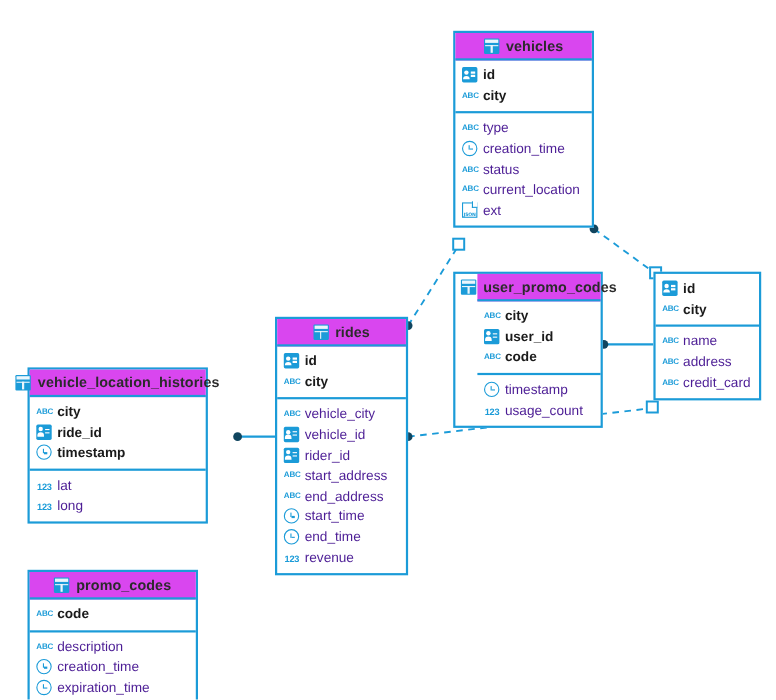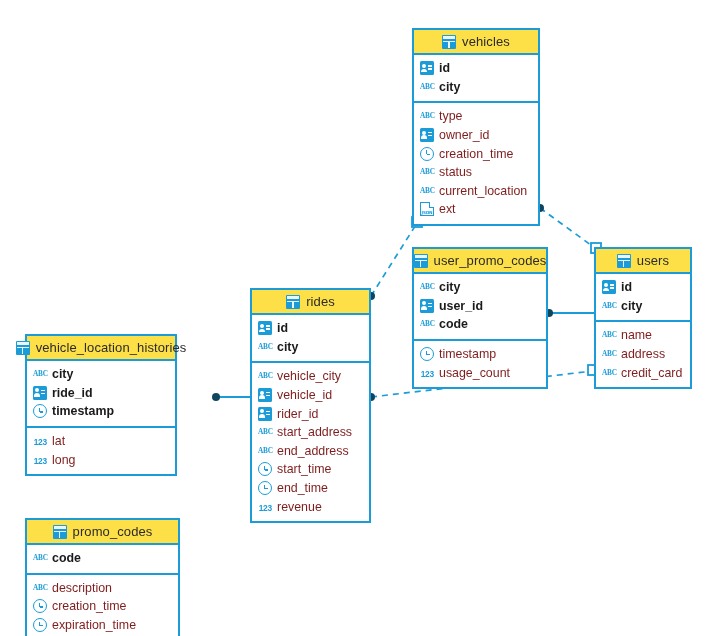--- a/index.html
+++ b/index.html
@@ -4,37 +4,37 @@
 <style>
   html,body{margin:0;padding:0;background:#ffffff;}
   body{width:705px;height:636px;position:relative;overflow:hidden;
        font-family:"Liberation Sans","DejaVu Sans",sans-serif;
        -webkit-font-smoothing:antialiased;}
   #canvas{position:absolute;inset:0;}
   svg.links{position:absolute;left:0;top:0;width:705px;height:636px;pointer-events:none;}
 
   .table{position:absolute;background:#ffffff;border:2px solid #1b9bd8;box-sizing:border-box;}
   .thead{height:25px;display:flex;align-items:center;justify-content:center;
-         border-bottom:2px solid #1b9bd8;background:#fde047;box-sizing:border-box;gap:6px;}
+         border-bottom:2px solid #1b9bd8;background:#d946ef;box-sizing:border-box;gap:6px;font-weight:bold;}
   .thead .tname{font-size:13px;color:#2b2b2b;letter-spacing:.1px;}
   .pkbox{border-bottom:2px solid #1b9bd8;padding:4px 0 5px 0;}
   .colbox{padding:4px 0 5px 0;}
   .row{display:flex;align-items:center;height:18.6px;padding-left:6px;gap:5px;white-space:nowrap;}
-  .row .cname{font-size:12.4px;color:#7f1d1d;}
+  .row .cname{font-size:12.4px;color:#4c1d95;}
   .row.key .cname{font-weight:bold;color:#1a1a1a;}
 
   .ic{width:14px;height:14px;flex:0 0 14px;display:inline-block;position:relative;}
   
   .ic-grid{background:#1b9bd8;border-radius:1px;}
   .ic-grid::before{content:"";position:absolute;left:1px;top:1px;right:1px;height:3.5px;background:#eaf6fc;}
   .ic-grid::after{content:"";position:absolute;left:6px;top:6px;width:1.6px;height:7px;background:#eaf6fc;}
   .ic-grid i{position:absolute;left:1px;top:6px;right:1px;height:1.4px;background:#eaf6fc;}
   
   .ic-abc{font-size:7.3px;font-weight:bold;color:#1b9bd8;letter-spacing:-.2px;
-          line-height:14px;font-family:Liberation Serif, serif;}
+          line-height:14px;font-family:Liberation Sans, sans-serif;}
   
   .ic-num{font-size:8.4px;font-weight:bold;color:#1b9bd8;line-height:16px;text-align:right;letter-spacing:-.2px;}
   
   .ic-id{background:#1b9bd8;border-radius:1.5px;}
   .ic-id::before{content:"";position:absolute;left:2.4px;top:2.6px;width:4px;height:4px;
                  border-radius:50%;background:#ffffff;}
   .ic-id::after{content:"";position:absolute;left:1.4px;top:7.4px;width:6px;height:3.6px;
                 border-radius:3px 3px 0 0;background:#ffffff;}
   .ic-id i{position:absolute;right:1.6px;top:4px;width:4px;height:1.3px;background:#ffffff;
            box-shadow:0 3px 0 0 #ffffff;}
@@ -87,44 +87,38 @@
           <span class="ic ic-abc">ABC</span>
           <span class="cname">city</span>
         </div>
       </div>
       <div class="colbox">
         <div class="row">
           <span class="ic ic-abc">ABC</span>
           <span class="cname">type</span>
         </div>
         <div class="row">
-          <span class="ic ic-id">
-            <i></i>
-          </span>
-          <span class="cname">owner_id</span>
-        </div>
-        <div class="row">
           <span class="ic ic-clk"></span>
           <span class="cname">creation_time</span>
         </div>
         <div class="row">
           <span class="ic ic-abc">ABC</span>
           <span class="cname">status</span>
         </div>
         <div class="row">
           <span class="ic ic-abc">ABC</span>
           <span class="cname">current_location</span>
         </div>
         <div class="row">
           <span class="ic ic-json"></span>
           <span class="cname">ext</span>
         </div>
       </div>
     </div>
-    <div class="table" style="left: 412px; top: 247px; width: 136px;">
+    <div class="table" style="left: 412px; top: 247px; width: 136px; padding-left: 20px;">
       <div class="thead">
         <span class="ic ic-grid">
           <i></i>
         </span>
         <span class="tname">user_promo_codes</span>
       </div>
       <div class="pkbox">
         <div class="row key">
           <span class="ic ic-abc">ABC</span>
           <span class="cname">city</span>
@@ -145,26 +139,20 @@
           <span class="ic ic-clk"></span>
           <span class="cname">timestamp</span>
         </div>
         <div class="row">
           <span class="ic ic-num">123</span>
           <span class="cname">usage_count</span>
         </div>
       </div>
     </div>
     <div class="table" style="left: 594px; top: 247px; width: 98px;">
-      <div class="thead">
-        <span class="ic ic-grid">
-          <i></i>
-        </span>
-        <span class="tname">users</span>
-      </div>
       <div class="pkbox">
         <div class="row key">
           <span class="ic ic-id">
             <i></i>
           </span>
           <span class="cname">id</span>
         </div>
         <div class="row key">
           <span class="ic ic-abc">ABC</span>
           <span class="cname">city</span>
@@ -236,21 +224,21 @@
         <div class="row">
           <span class="ic ic-clk"></span>
           <span class="cname">end_time</span>
         </div>
         <div class="row">
           <span class="ic ic-num">123</span>
           <span class="cname">revenue</span>
         </div>
       </div>
     </div>
-    <div class="table" style="left: 25px; top: 334px; width: 152px;">
+    <div class="table" style="left: 25px; top: 334px; width: 164px;">
       <div class="thead">
         <span class="ic ic-grid">
           <i></i>
         </span>
         <span class="tname">vehicle_location_histories</span>
       </div>
       <div class="pkbox">
         <div class="row key">
           <span class="ic ic-abc">ABC</span>
           <span class="cname">city</span>

